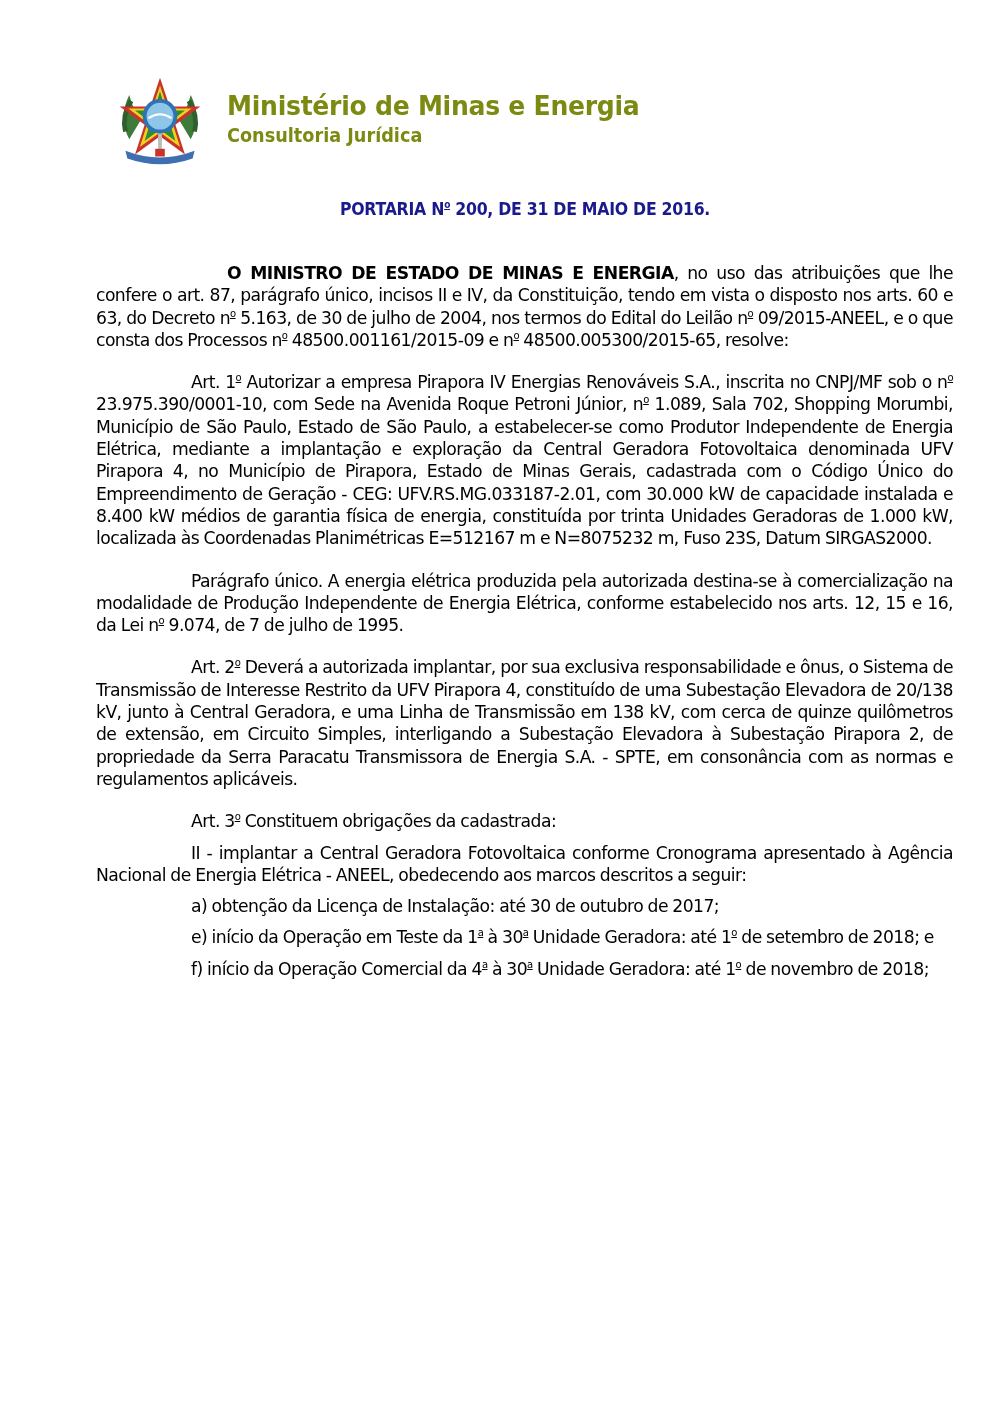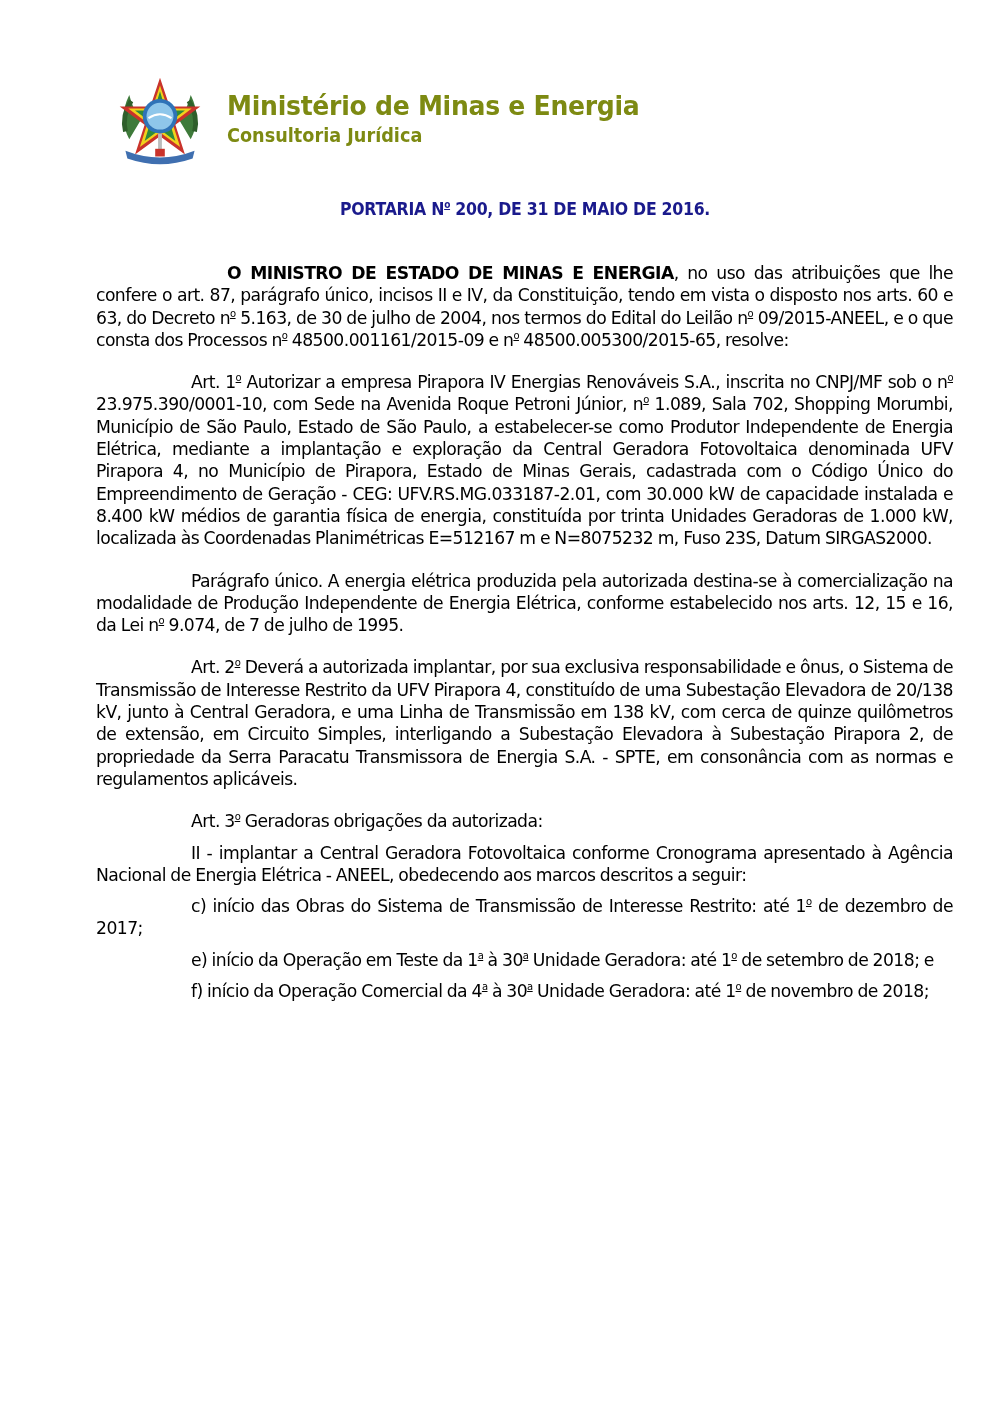--- a/index.html
+++ b/index.html
@@ -74,28 +74,28 @@
   <div class="body">
 
     <p class="para"><b>O MINISTRO DE ESTADO DE MINAS E ENERGIA</b><span>, no uso das atribuições que lhe confere o art. 87, parágrafo único, incisos II e IV, da Constituição, tendo em vista o disposto nos arts. 60 e 63, do Decreto n</span><sup>o</sup><span> 5.163, de 30 de julho de 2004, nos termos do Edital do Leilão n</span><sup>o</sup><span> 09/2015-ANEEL, e o que consta dos Processos n</span><sup>o</sup><span> 48500.001161/2015-09 e n</span><sup>o</sup><span> 48500.005300/2015-65, resolve:</span></p>
 
     <p class="para"><span>Art. 1</span><sup>o</sup><span> Autorizar a empresa Pirapora IV Energias Renováveis S.A., inscrita no CNPJ/MF sob o n</span><sup>o</sup><span> 23.975.390/0001-10, com Sede na Avenida Roque Petroni Júnior, n</span><sup>o</sup><span> 1.089, Sala 702, Shopping Morumbi, Município de São Paulo, Estado de São Paulo, a estabelecer-se como Produtor Independente de Energia Elétrica, mediante a implantação e exploração da Central Geradora Fotovoltaica denominada UFV Pirapora 4, no Município de Pirapora, Estado de Minas Gerais, cadastrada com o Código Único do Empreendimento de Geração - CEG: UFV.RS.MG.033187-2.01, com 30.000 kW de capacidade instalada e 8.400 kW médios de garantia física de energia, constituída por trinta Unidades Geradoras de 1.000 kW, localizada às Coordenadas Planimétricas E=512167 m e N=8075232 m, Fuso 23S, Datum SIRGAS2000.</span></p>
 
     <p class="para"><span>Parágrafo único. A energia elétrica produzida pela autorizada destina-se à comercialização na modalidade de Produção Independente de Energia Elétrica, conforme estabelecido nos arts. 12, 15 e 16, da Lei n</span><sup>o</sup><span> 9.074, de 7 de julho de 1995.</span></p>
 
     <p class="para"><span>Art. 2</span><sup>o</sup><span> Deverá a autorizada implantar, por sua exclusiva responsabilidade e ônus, o Sistema de Transmissão de Interesse Restrito da UFV Pirapora 4, constituído de uma Subestação Elevadora de 20/138 kV, junto à Central Geradora, e uma Linha de Transmissão em 138 kV, com cerca de quinze quilômetros de extensão, em Circuito Simples, interligando a Subestação Elevadora à Subestação Pirapora 2, de propriedade da Serra Paracatu Transmissora de Energia S.A. - SPTE, em consonância com as normas e regulamentos aplicáveis.</span></p>
 
-    <p class="para tight"><span>Art. 3</span><sup>o</sup><span> Geradoras obrigações da autorizada:</span></p>
+    <p class="para tight"><span>Art. 3</span><sup>o</sup><span> Constituem obrigações da cadastrada:</span></p>
 
 
     <p class="para tight">II - implantar a Central Geradora Fotovoltaica conforme Cronograma apresentado à Agência Nacional de Energia Elétrica - ANEEL, obedecendo aos marcos descritos a seguir:</p>
 
+    <p class="para tight">a) obtenção da Licença de Instalação: até 30 de outubro de 2017;</p>
 
 
-    <p class="para tight"><span>c) início das Obras do Sistema de Transmissão de Interesse Restrito: até 1</span><sup>o</sup><span> de dezembro de 2017;</span></p>
 
 
     <p class="para tight"><span>e) início da Operação em Teste da 1</span><sup>a</sup><span> à 30</span><sup>a</sup><span> Unidade Geradora: até 1</span><sup>o</sup><span> de setembro de 2018; e</span></p>
 
     <p class="para tight"><span>f) início da Operação Comercial da 4</span><sup>a</sup><span> à 30</span><sup>a</sup><span> Unidade Geradora: até 1</span><sup>o</sup><span> de novembro de 2018;</span></p>
 
   </div>
 </div>
 
 </body></html>

